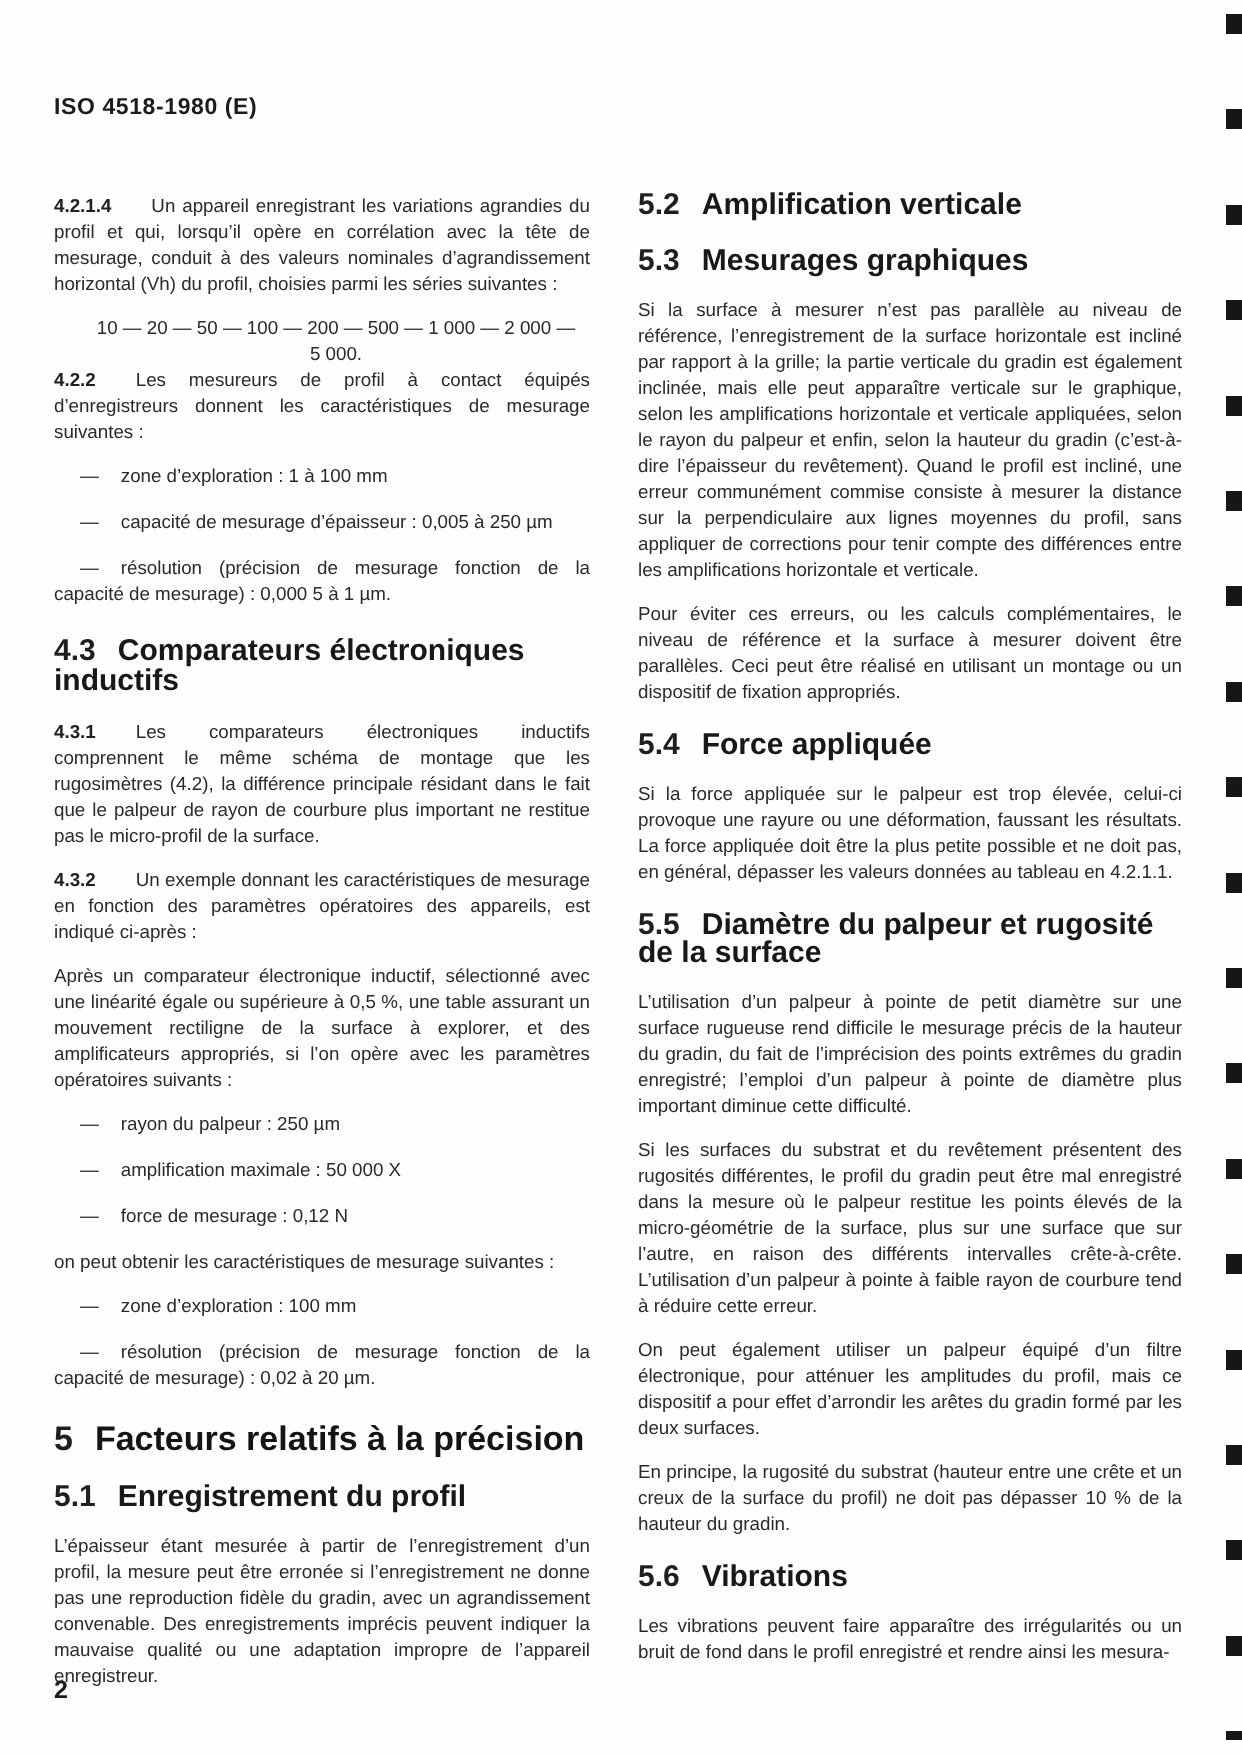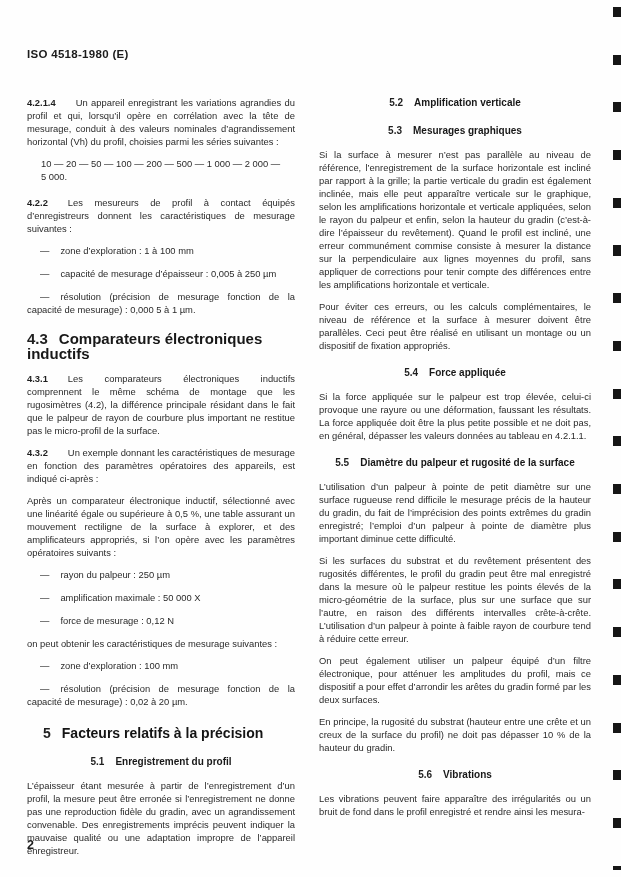--- a/index.html
+++ b/index.html
@@ -25,36 +25,36 @@
     text-align:justify;
     color:#2a2a2a;
   }
   .col-left  { left:27px;  width:268px; }
   .col-right { left:319px; width:272px; }
   .col > :first-child { margin-top:0; }
 
   .para { margin:0 0 9px 0; }
   .num  { font-weight:bold; margin-right:20px; color:#1f1f1f; }
 
-  .series { margin:0 0 13px 0; padding-left:14px; text-align:left; }
+  .series { margin:0 0 0 0; padding-left:14px; text-align:center; }
 
   .bullet { margin:0 0 10px 0; }
   .dash   { margin-left:13px; margin-right:11px; }
 
   .h-sub {
-    font-weight:bold; font-size:10px; line-height:14px;
-    margin:14px 0 10px 0; text-align:center; color:#181818;
+    font-weight:bold; font-size:15px; line-height:14px;
+    margin:14px 0 10px 0; text-align:left; color:#181818;
   }
   .h-mid {
     font-weight:bold; font-size:15px; line-height:15px;
     margin:15px 0 11px 0; text-align:left; color:#181818;
   }
   .h-main {
-    font-weight:bold; font-size:14px; line-height:16px;
-    margin:17px 0 12px 16px; text-align:left; color:#141414;
+    font-weight:bold; font-size:17px; line-height:16px;
+    margin:17px 0 12px 0; text-align:left; color:#141414;
   }
   .h-sub .num, .h-mid .num, .h-main .num { margin-right:11px; }
 
   .page-number {
     position:absolute; left:27px; top:838px;
     font-size:12.5px; font-weight:bold; color:#1c1c1c;
   }
 
   .scan-marks {
     position:absolute; right:0; top:7px;

